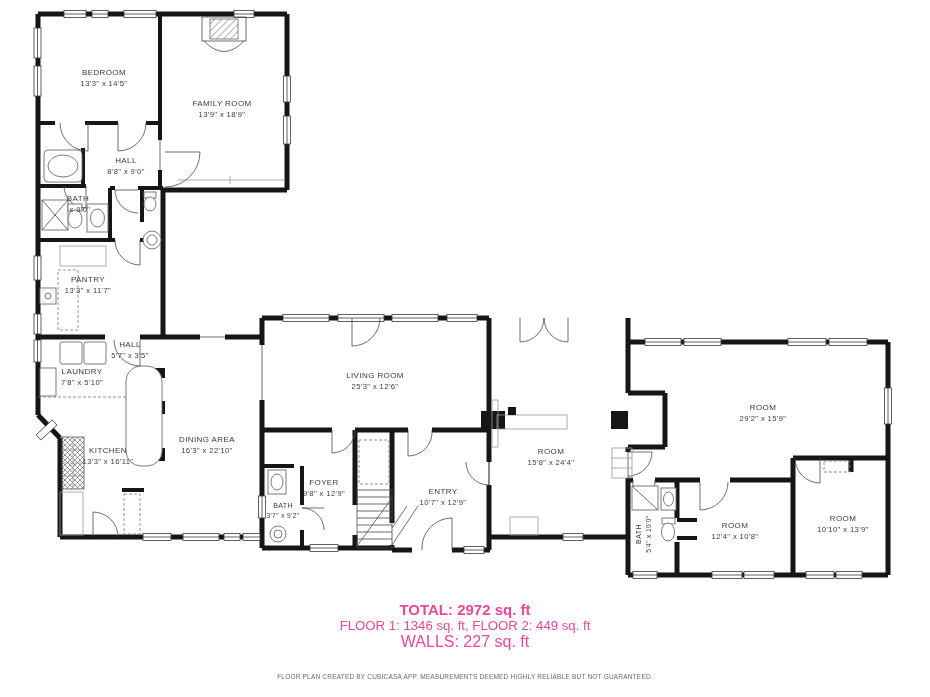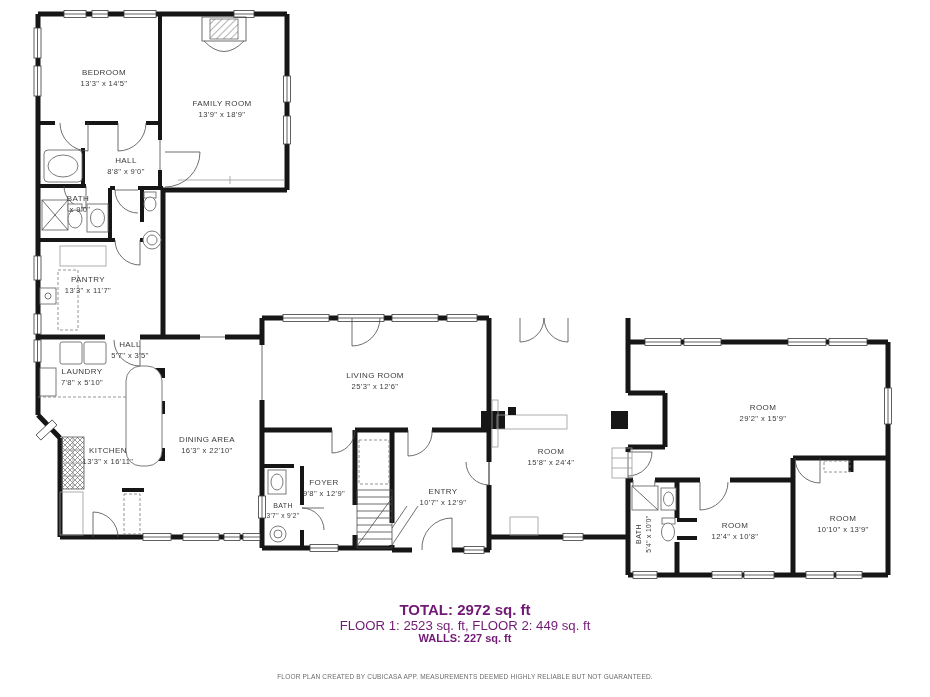--- a/index.html
+++ b/index.html
@@ -14,24 +14,24 @@
   .room-dims.sm{font-size:6.6px;}
   .wall{stroke:#161616;stroke-width:5;fill:none;stroke-linecap:butt;}
   .wall-in{stroke:#161616;stroke-width:4;fill:none;stroke-linecap:butt;}
   .thin{stroke:#4a4a4a;stroke-width:.8;fill:none;}
   .thin-gray{stroke:#9a9a9a;stroke-width:.8;fill:none;}
   .dash{stroke:#7a7a7a;stroke-width:.8;fill:none;stroke-dasharray:3 2;}
   .fix{stroke:#6d6d6d;stroke-width:.9;fill:#ffffff;}
   .win{fill:#ffffff;stroke:#3a3a3a;stroke-width:.8;}
   .winline{stroke:#3a3a3a;stroke-width:.8;}
   .jamb{fill:#161616;}
-  #summary{position:absolute;left:0;top:602px;width:930px;text-align:center;color:#701a75;}
+  #summary{position:absolute;left:0;top:602px;width:930px;text-align:center;color:#ec4899;}
   #summary .total{font-size:15px;font-weight:bold;line-height:1.1;}
   #summary .line{font-size:13.2px;line-height:1.08;}
-  #summary .walls-line{font-size:11px;line-height:1.08;font-weight:bold;}
+  #summary .walls-line{font-size:16px;line-height:1.08;}
   #disclaimer{position:absolute;left:0;top:673px;width:930px;text-align:center;
       font-size:6.5px;color:#6b6b6b;letter-spacing:.2px;}
 </style>
 </head>
 <body>
 
 <div id="stage">
 <svg id="plan-svg" width="930" height="697" viewBox="0 0 930 697">
   <defs>
     <pattern id="xhatch" width="5" height="5" patternUnits="userSpaceOnUse">
@@ -330,17 +330,17 @@
     <text class="room-dims sm" x="651" y="534" transform="rotate(-90 651 534)">5'4" x 10'0"</text>
     <text class="room-name" x="735" y="528">ROOM</text>
     <text class="room-dims" x="735" y="539">12'4" x 10'8"</text>
     <text class="room-name" x="843" y="521">ROOM</text>
     <text class="room-dims" x="843" y="532">10'10" x 13'9"</text>
   </g>
 </svg>
 
   <div id="summary">
     <div class="total">TOTAL: 2972 sq. ft</div>
-    <div class="line">FLOOR 1: 2523 sq. ft, FLOOR 2: 449 sq. ft</div>
+    <div class="line">FLOOR 1: 1346 sq. ft, FLOOR 2: 449 sq. ft</div>
     <div class="walls-line">WALLS: 227 sq. ft</div>
   </div>
   <div id="disclaimer">FLOOR PLAN CREATED BY CUBICASA APP. MEASUREMENTS DEEMED HIGHLY RELIABLE BUT NOT GUARANTEED.</div>
 </div>
 
 </body></html>

